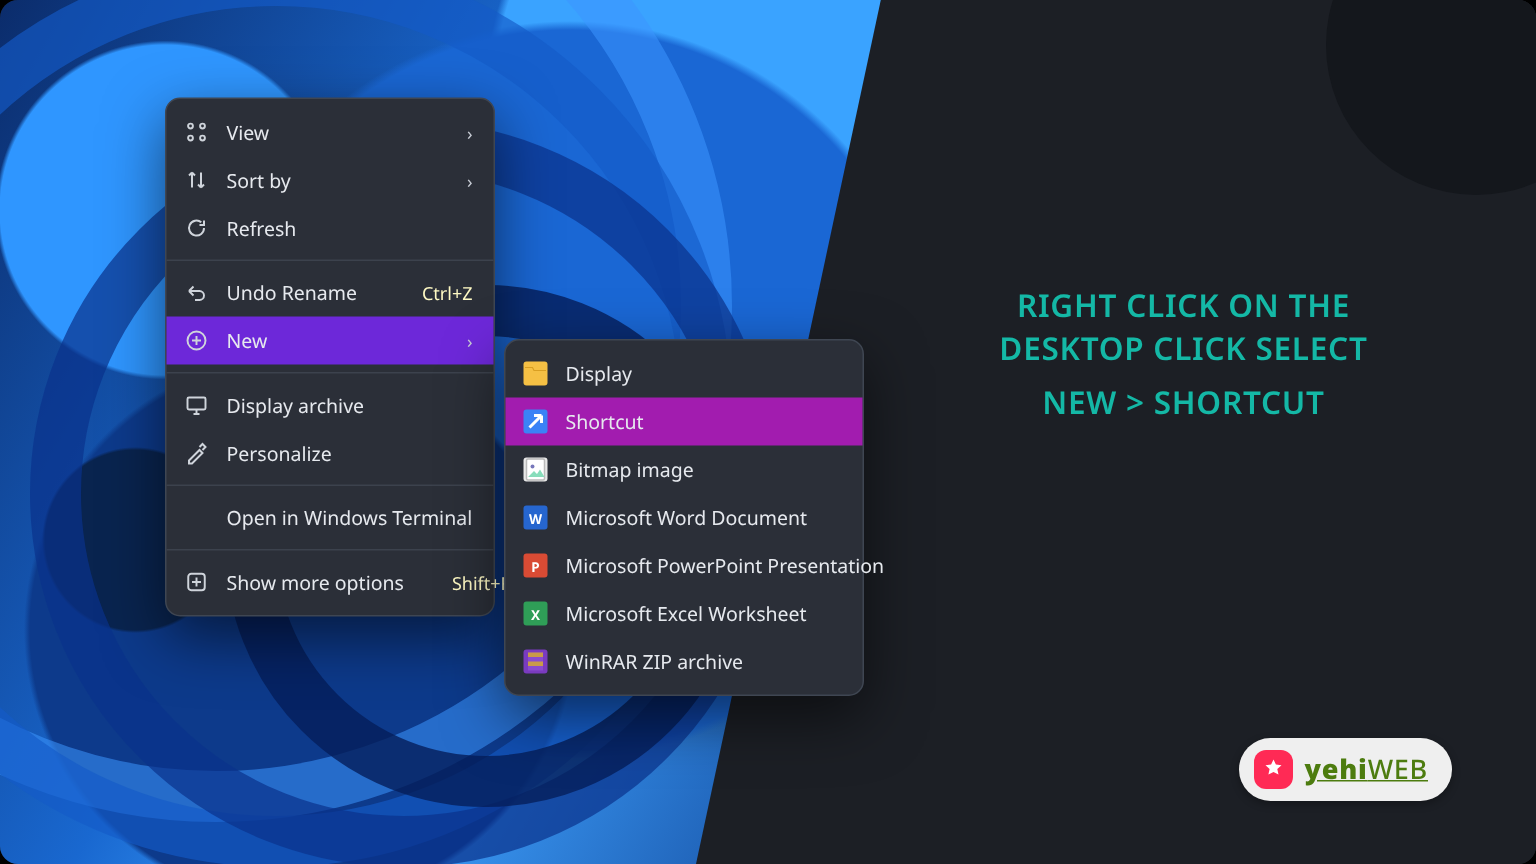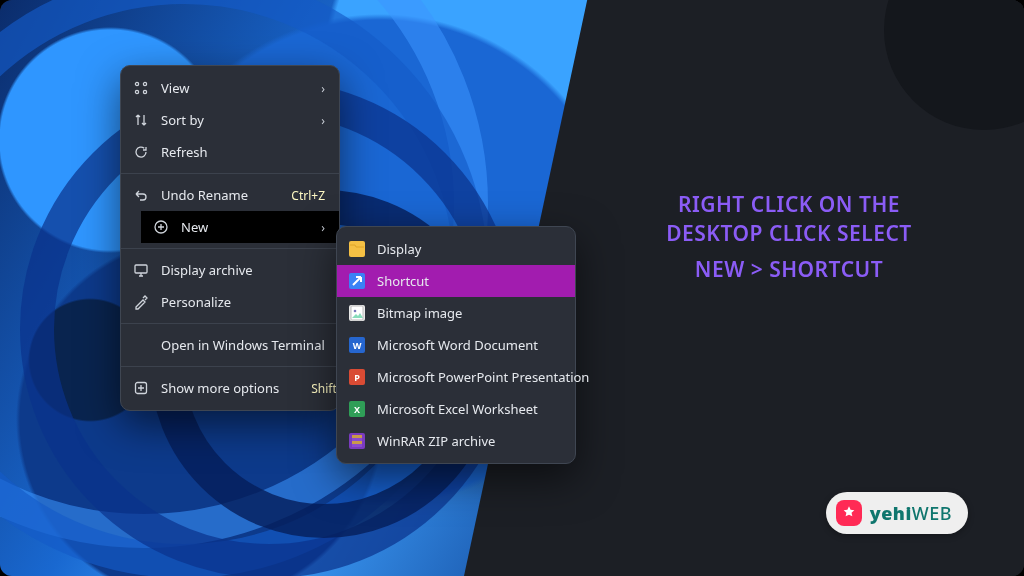--- a/index.html
+++ b/index.html
@@ -20,41 +20,41 @@
   .s1 { width:620px; height:620px; left:-200px; top:-140px; border-color:rgba(60,150,255,.55);}
   .s2 { width:540px; height:540px; left:-120px; top:-30px; border-color:rgba(20,90,200,.65);}
   .s3 { width:430px; height:430px; left:20px; top:80px; border-color:rgba(10,50,140,.7);}
   .s4 { width:280px; height:280px; left:150px; top:190px; border-color:rgba(5,30,90,.8);}
 
   .dark { position:absolute; right:0; top:0; width:560px; height:576px; background:#1c1f25;
     clip-path: polygon(22% 0, 100% 0, 100% 100%, 0 100%); }
   .deco-circle { position:absolute; top:-70px; right:-60px; width:200px; height:200px; border-radius:50%; background:#14171c; }
 
   
-  .instr { position:absolute; right:70px; top:190px; width:330px; color:#8b5cf6; text-align:center; font-weight:600; font-size:21px; line-height:1.4; letter-spacing:.5px; }
+  .instr { position:absolute; right:70px; top:190px; width:330px; color:#14b8a6; text-align:center; font-weight:600; font-size:21px; line-height:1.4; letter-spacing:.5px; }
   .instr .emph { display:inline-block; margin-top:6px; text-underline-offset:6px; text-decoration-thickness:2px; }
 
   
   .brand { position:absolute; right:56px; bottom:42px; display:flex; align-items:center; gap:8px; background:#efefef; padding:8px 16px 8px 10px; border-radius:22px; box-shadow:0 2px 6px rgba(0,0,0,.3); }
   .brand .logo { width:26px; height:26px; border-radius:8px; background:#ff2a55; display:flex; align-items:center; justify-content:center; }
   .brand .logo svg { width:16px; height:16px; }
-  .brand .txt { font-weight:800; font-size:18px; color:#0f766e; letter-spacing:.5px; }
+  .brand .txt { font-weight:800; font-size:18px; color:#4d7c0f; letter-spacing:.5px;text-decoration:underline; }
   .brand .txt span { font-weight:500; }
 
   
   .menu { position:absolute; background:#2b2f38; border:1px solid #3f4652; border-radius:10px; box-shadow:0 14px 40px rgba(0,0,0,.55); color:#e6e9ee; font-size:13px; padding:6px 0; }
   .menu .sep { height:1px; background:#3c424d; margin:5px 0; }
   .mi { display:flex; align-items:center; height:32px; padding:0 14px 0 12px; gap:12px; cursor:default; position:relative; }
-  .mi:hover, .mi.sel { background:#000000;margin-left:20px; }
+  .mi:hover, .mi.sel { background:#6d28d9; }
   .mi.bright { background:#a21caf; }
   .mi .ic { width:16px; height:16px; display:flex; align-items:center; justify-content:center; flex:0 0 16px; color:#cfd4db; }
   .mi .lbl { flex:1; white-space:nowrap; }
   .mi .kbd { color:#fef9c3; font-size:12px; margin-left:20px; }
   .mi .chev { color:#c7ccd4; font-size:12px; margin-left:20px; }
-  #menu-main { left:120px; top:65px; width:218px; }
+  #menu-main { left:110px; top:65px; width:218px; }
   #menu-sub  { left:336px; top:226px; width:238px; }
 
   
   .fic { width:16px; height:16px; border-radius:2px; display:flex; align-items:center; justify-content:center; font-size:9px; font-weight:700; color:#fff; flex:0 0 16px; }
   .fic.folder { background:#f5c044; }
   .fic.shortcut { background:#3b82f6; }
   .fic.bmp { background:#e8e8e8; color:#555; }
   .fic.word { background:#2666cf; }
   .fic.ppt { background:#d94b34; }
   .fic.rar { background:#7a3bbf; }

